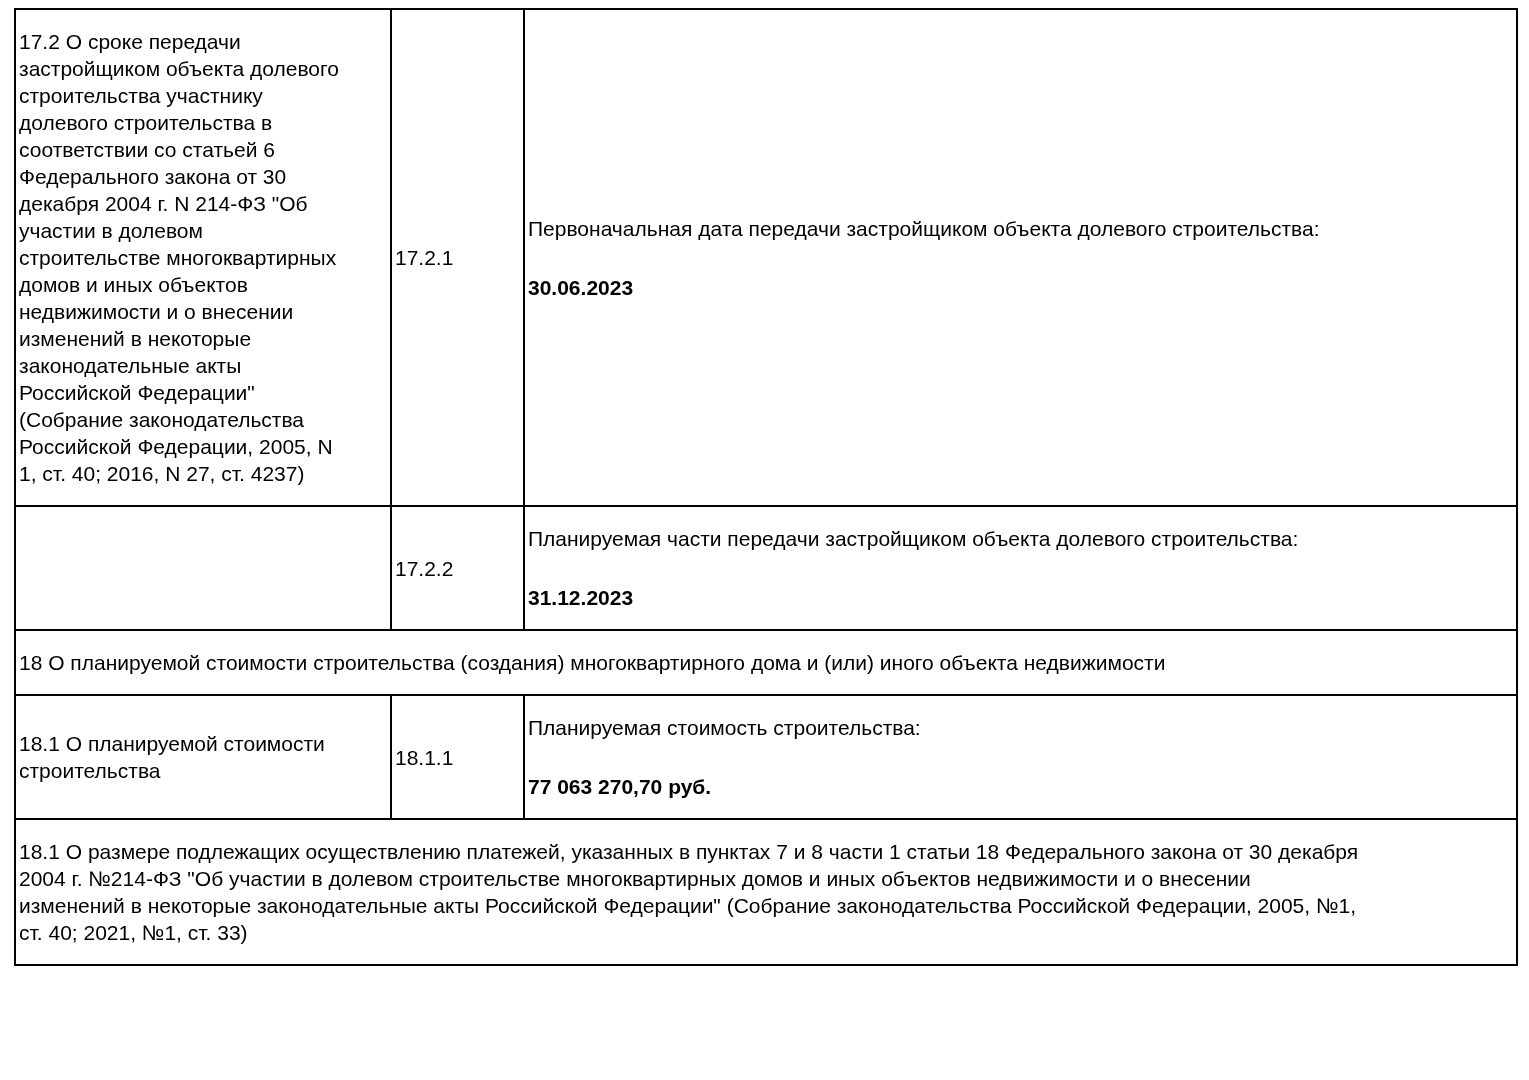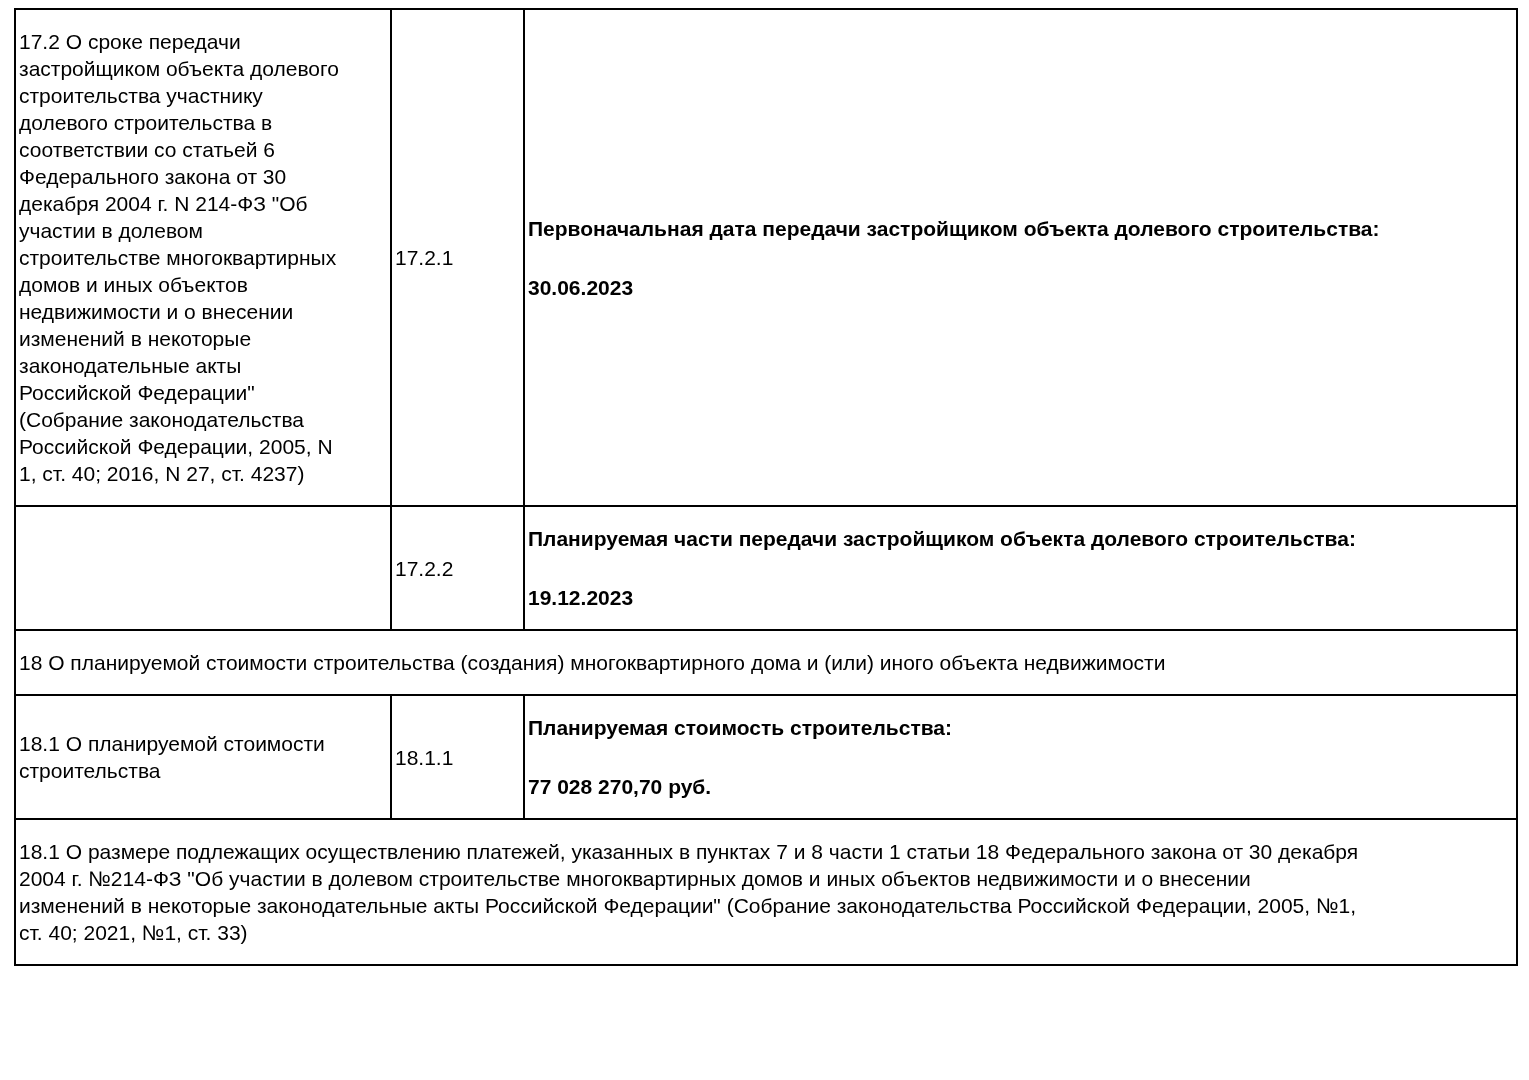--- a/index.html
+++ b/index.html
@@ -29,21 +29,21 @@
     padding: 18px 3px;
     vertical-align: middle;
     overflow: hidden;
   }
   .col-section { width: 376px; }
   .col-number  { width: 133px; }
   .col-field   { width: 993px; }
 
   .v-top { vertical-align: top; }
   .pre-line { white-space: pre-line; }
-  .field-label { font-weight: bold; }
+  .field-label { font-weight: normal; }
   .field-value { font-weight: bold; margin-top: 32px; }
   .row-a { height: 475px; }
   .row-b { height: 56px; }
   .row-c { height: 40px; }
   .row-d { height: 72px; }
   .row-e { height: 85px; }
 </style>
 </head>
 <body>
 
@@ -77,35 +77,35 @@
         <div class="field-label">Первоначальная дата передачи застройщиком объекта долевого строительства:</div>
         <div class="field-value">30.06.2023</div>
       </td>
     </tr>
 
     <tr class="row-b">
       <td class="pre-line"></td>
       <td>17.2.2</td>
       <td>
         <div class="field-label">Планируемая части передачи застройщиком объекта долевого строительства:</div>
-        <div class="field-value">19.12.2023</div>
+        <div class="field-value">31.12.2023</div>
       </td>
     </tr>
 
     <tr class="row-c">
       <td colspan="3">18 О планируемой стоимости строительства (создания) многоквартирного дома и (или) иного объекта недвижимости</td>
     </tr>
 
     <tr class="row-d">
       <td class="pre-line">18.1 О планируемой стоимости
 строительства</td>
       <td>18.1.1</td>
       <td>
         <div class="field-label">Планируемая стоимость строительства:</div>
-        <div class="field-value">77 028 270,70 руб.</div>
+        <div class="field-value">77 063 270,70 руб.</div>
       </td>
     </tr>
 
     <tr class="row-e">
       <td colspan="3" class="pre-line">18.1 О размере подлежащих осуществлению платежей, указанных в пунктах 7 и 8 части 1 статьи 18 Федерального закона от 30 декабря
 2004 г. №214-ФЗ "Об участии в долевом строительстве многоквартирных домов и иных объектов недвижимости и о внесении
 изменений в некоторые законодательные акты Российской Федерации" (Собрание законодательства Российской Федерации, 2005, №1,
 ст. 40; 2021, №1, ст. 33)</td>
     </tr>
   </tbody>

